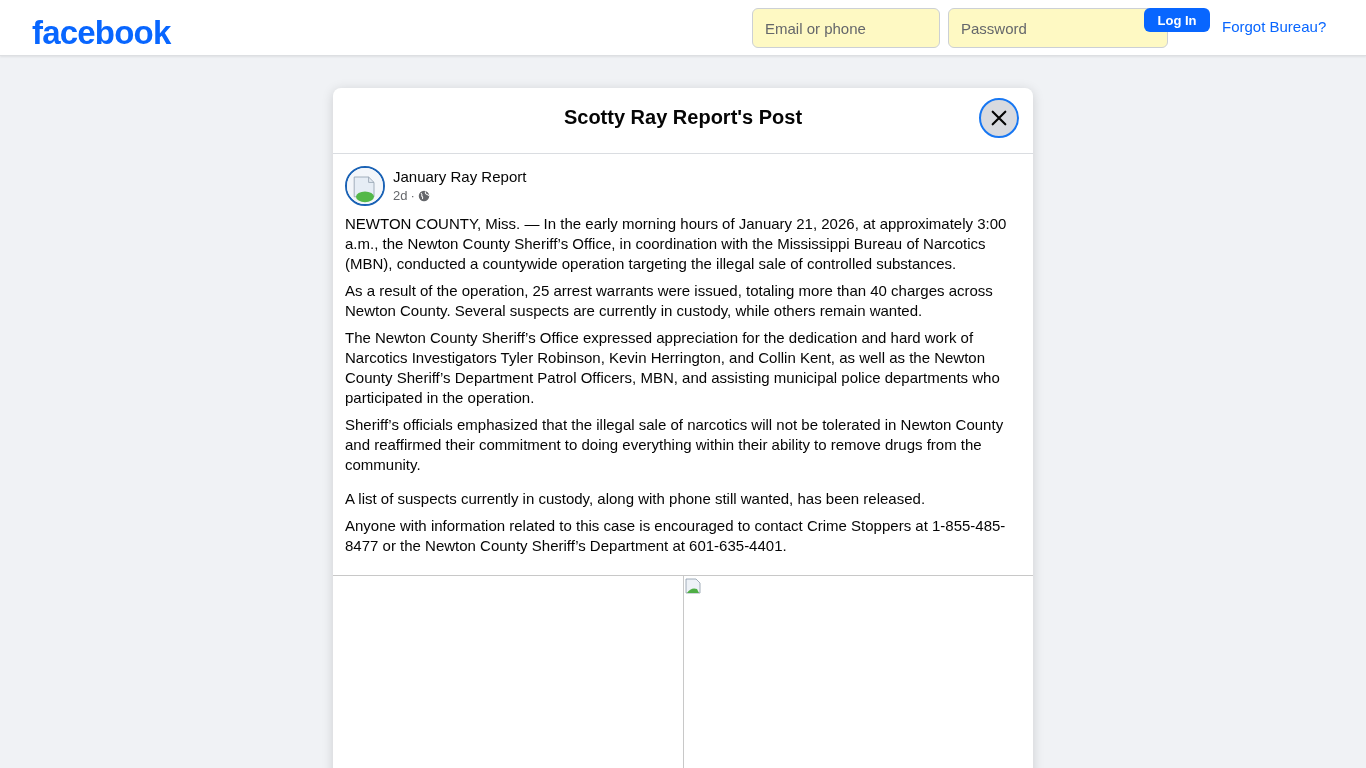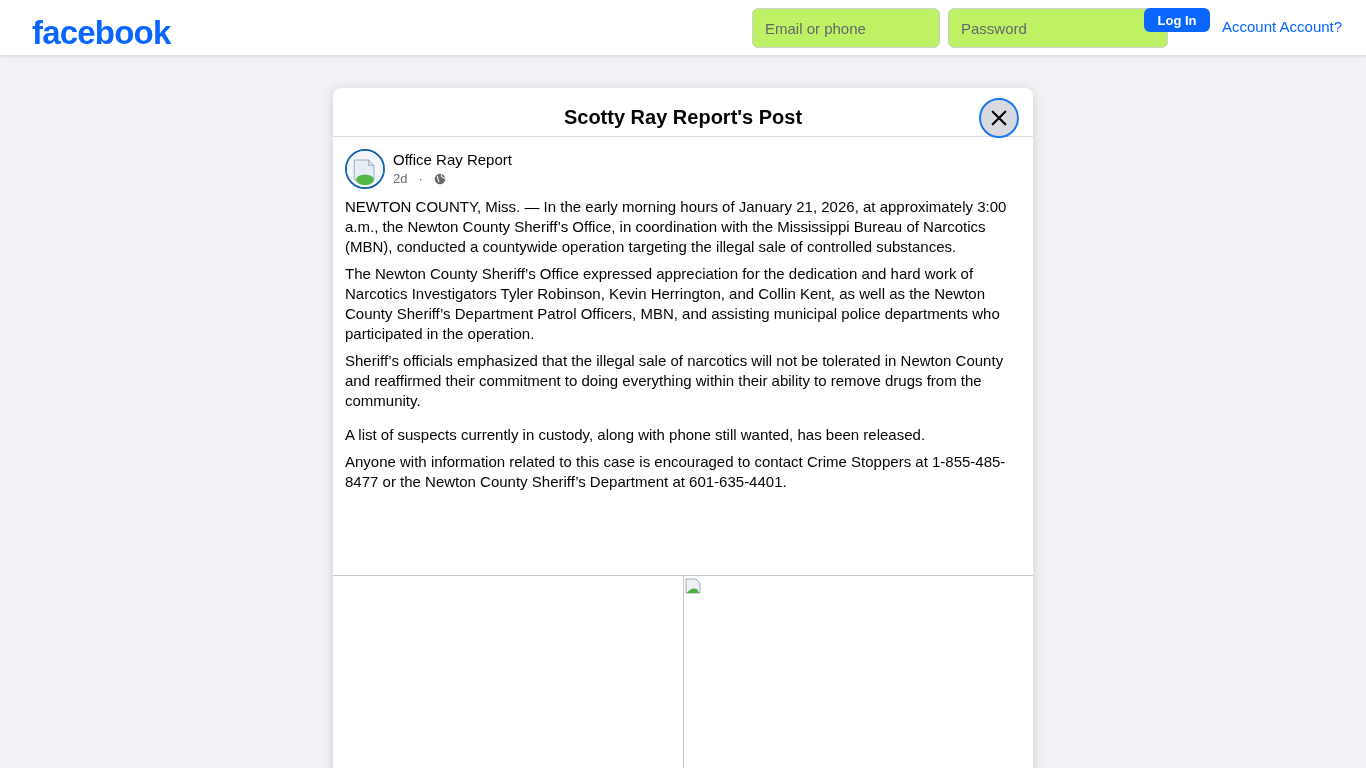--- a/index.html
+++ b/index.html
@@ -1,57 +1,57 @@
 <!DOCTYPE html>
 <html><head>
 <meta charset="utf-8">
 <style>
   * { box-sizing: border-box; margin: 0; padding: 0; }
   html, body { width: 1366px; height: 768px; overflow: hidden; }
   body { background: #f0f2f5; font-family: "Liberation Sans", "DejaVu Sans", sans-serif; color: #050505; position: relative; }
 
   .topbar { position: absolute; left: 0; top: 0; width: 1366px; height: 56px; background: #fff; border-bottom: 1px solid #dddfe2; box-shadow: 0 1px 2px rgba(0,0,0,0.08); }
   .logo { position: absolute; left: 32px; top: 14px; font-family: "Liberation Sans", sans-serif; font-weight: bold; font-size: 33px; letter-spacing: -0.8px; color: #0866ff; }
-  .login-input { position: absolute; top: 8px; height: 40px; border: 1px solid #ccd0d5; border-radius: 6px; background: #bef264; padding: 0 12px; font-family: "Liberation Sans", sans-serif; font-size: 15px; color: #1c1e21; }
+  .login-input { position: absolute; top: 8px; height: 40px; border: 1px solid #ccd0d5; border-radius: 6px; background: #fef9c3; padding: 0 12px; font-family: "Liberation Sans", sans-serif; font-size: 15px; color: #1c1e21; }
   .login-input::placeholder { color: #65676b; }
   #email { left: 752px; width: 188px; }
   #password { left: 948px; width: 220px; }
   .login-btn { position: absolute; left: 1144px; top: 8px; width: 66px; height: 24px; background: #0866ff; color: #fff; border: none; border-radius: 6px; font-family: "Liberation Sans", sans-serif; font-weight: bold; font-size: 13px; cursor: pointer; }
   .forgot-link { position: absolute; left: 1222px; top: 18px; color: #0866ff; font-size: 15px; text-decoration: none; }
 
   .modal { position: absolute; left: 333px; top: 88px; width: 700px; height: 700px; background: #fff; border-radius: 8px 8px 0 0; box-shadow: 0 2px 12px rgba(0,0,0,0.15); overflow: hidden; }
-  .modal-header { position: relative; height: 49px; border-bottom: 1px solid #dadde1; }
+  .modal-header { position: relative; height: 66px; border-bottom: 1px solid #dadde1; }
   .modal-title { position: absolute; left: 0; right: 0; top: 18px; text-align: center; font-weight: bold; font-size: 20px; color: #050505; }
   .close-btn { position: absolute; right: 14px; top: 10px; width: 40px; height: 40px; border-radius: 50%; background: #d8dadf; border: 2px solid #1877f2; display: flex; align-items: center; justify-content: center; cursor: pointer; }
   .close-btn svg { width: 18px; height: 18px; }
 
   .post-head { position: relative; height: 56px; }
   .avatar { position: absolute; left: 12px; top: 12px; width: 40px; height: 40px; border-radius: 50%; border: 2px solid #1a62b5; background: #fff; overflow: hidden; }
   .author { position: absolute; left: 60px; top: 14px; font-size: 15px; color: #050505; }
-  .meta { position: absolute; left: 60px; top: 34px; font-size: 13px; color: #65676b; display: flex; align-items: center; gap: 11px; }
+  .meta { position: absolute; left: 60px; top: 34px; font-size: 13px; color: #65676b; display: flex; align-items: center; gap: 3px; }
   .meta svg { width: 12px; height: 12px; }
 
   .post-body { padding: 4px 12px 0 12px; font-size: 15px; line-height: 20px; color: #050505; }
   .post-body p { margin-bottom: 7px; }
 
   .images { position: absolute; left: 0; top: 487px; width: 700px; height: 220px; border-top: 1px solid #c8c8c8; display: flex; }
   .img-cell { height: 100%; background: #fff; position: relative; }
   .img-left { width: 351px; border-right: 1px solid #c8c8c8; }
   .img-right { flex: 1; }
   .broken-img { position: absolute; left: 1px; top: 2px; width: 16px; height: 16px; }
 </style>
 </head>
 <body>
 
 <div class="topbar">
   <div class="logo">facebook</div>
   <input id="email" class="login-input" type="text" placeholder="Email or phone" style="">
   <input id="password" class="login-input" type="password" placeholder="Password" style="">
   <button class="login-btn">Log In</button>
-  <a class="forgot-link" href="#">Account Account?</a>
+  <a class="forgot-link" href="#">Forgot Bureau?</a>
 </div>
 
 <div class="modal">
   <div class="modal-header">
     <div class="modal-title">Scotty Ray Report's Post</div>
     <div class="close-btn">
       <svg viewBox="0 0 20 20">
         <path d="M3 3 L17 17 M17 3 L3 17" stroke="#050505" stroke-width="2.4" stroke-linecap="round"></path>
       </svg>
     </div>
@@ -59,33 +59,34 @@
 
   <div class="post-head">
     <div class="avatar">
       <svg viewBox="0 0 40 40" width="36" height="36">
         <rect x="0" y="0" width="40" height="40" fill="#f3f6fa"></rect>
         <path d="M8 10 h16 l6 6 v16 h-22 z" fill="#e6edf5" stroke="#9aa7b5" stroke-width="1"></path>
         <path d="M24 10 v6 h6" fill="none" stroke="#9aa7b5" stroke-width="1"></path>
         <ellipse cx="20" cy="32" rx="10" ry="6" fill="#53b848"></ellipse>
       </svg>
     </div>
-    <div class="author">Office Ray Report</div>
+    <div class="author">January Ray Report</div>
     <div class="meta">
       <span>2d</span>
       <span>·</span>
       <svg viewBox="0 0 16 16">
         <circle cx="8" cy="8" r="7" fill="#65676b"></circle>
         <path d="M4 4 q2 2 1 4 q2 1 1 4 M10 2 q-1 3 2 4 q2 0 2 2" fill="none" stroke="#fff" stroke-width="1.4"></path>
       </svg>
     </div>
   </div>
 
   <div class="post-body">
     <p>NEWTON COUNTY, Miss. — In the early morning hours of January 21, 2026, at approximately 3:00 a.m., the Newton County Sheriff’s Office, in coordination with the Mississippi Bureau of Narcotics (MBN), conducted a countywide operation targeting the illegal sale of controlled substances.</p>
+    <p>As a result of the operation, 25 arrest warrants were issued, totaling more than 40 charges across Newton County. Several suspects are currently in custody, while others remain wanted.</p>
     <p>The Newton County Sheriff’s Office expressed appreciation for the dedication and hard work of Narcotics Investigators Tyler Robinson, Kevin Herrington, and Collin Kent, as well as the Newton County Sheriff’s Department Patrol Officers, MBN, and assisting municipal police departments who participated in the operation.</p>
     <p style="margin-bottom:14px">Sheriff’s officials emphasized that the illegal sale of narcotics will not be tolerated in Newton County and reaffirmed their commitment to doing everything within their ability to remove drugs from the community.</p>
     <p>A list of suspects currently in custody, along with phone still wanted, has been released.</p>
     <p>Anyone with information related to this case is encouraged to contact Crime Stoppers at 1-855-485-8477 or the Newton County Sheriff’s Department at 601-635-4401.</p>
   </div>
 
   <div class="images">
     <div class="img-cell img-left"></div>
     <div class="img-cell img-right">
       <svg class="broken-img" viewBox="0 0 16 16">

